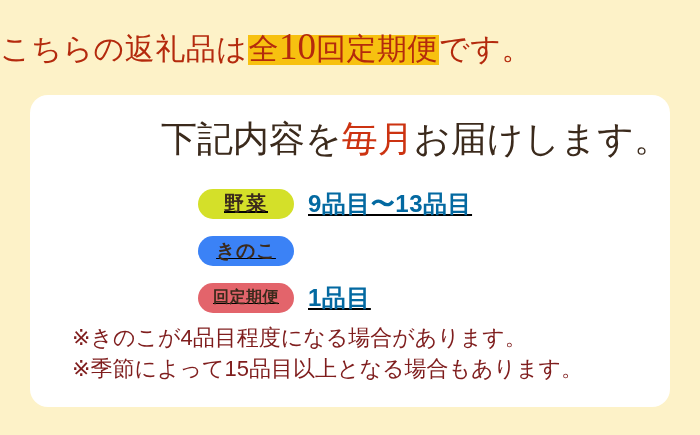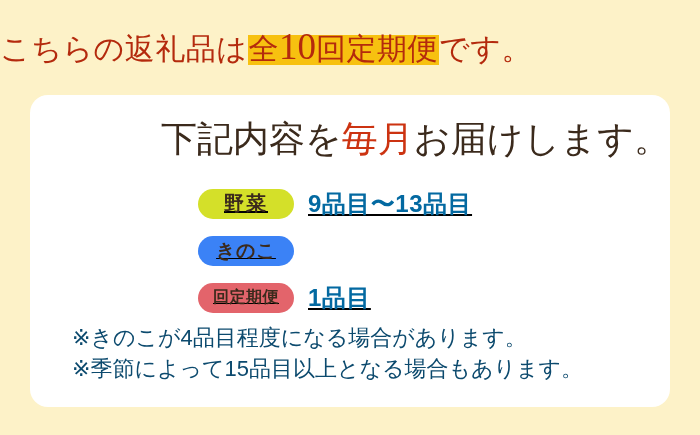--- a/index.html
+++ b/index.html
@@ -115,21 +115,21 @@
   .notes {
     position: absolute;
     left: 42px;
     top: 227px;
     width: 580px;
   }
   .note {
     font-family: "Liberation Sans", "DejaVu Sans", sans-serif;
     font-size: 22px;
     line-height: 31px;
-    color: #0c4a6e;
+    color: #7f1d1d;
     white-space: nowrap;
   }
 </style>
 </head>
 <body>
 
 <div class="headline">
   <span>こちらの返礼品は</span><span class="hl-mark"><span>全</span><span class="num">10</span><span>回定期便</span></span><span>です。</span>
 </div>
 

